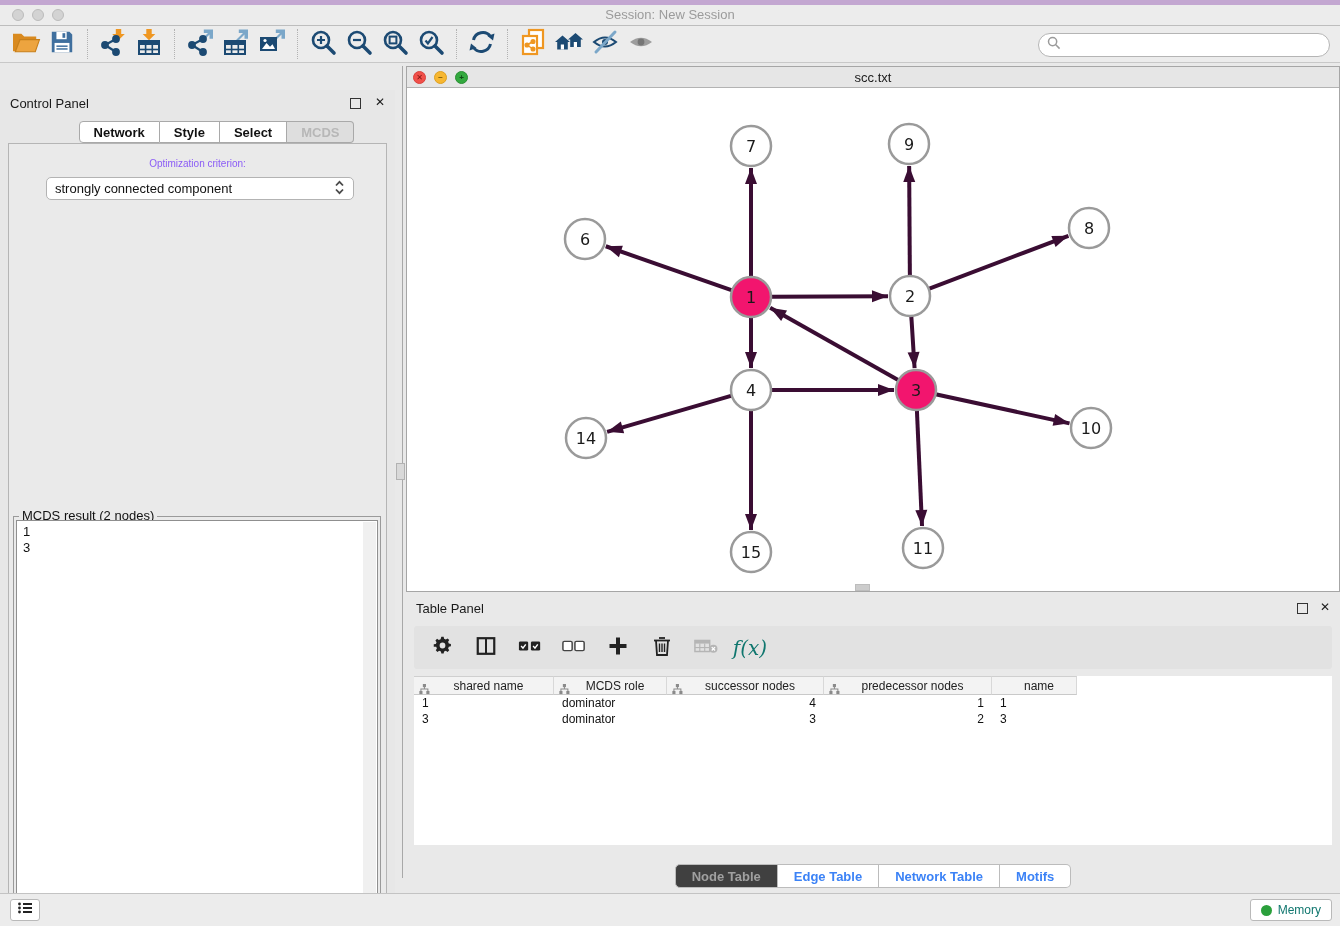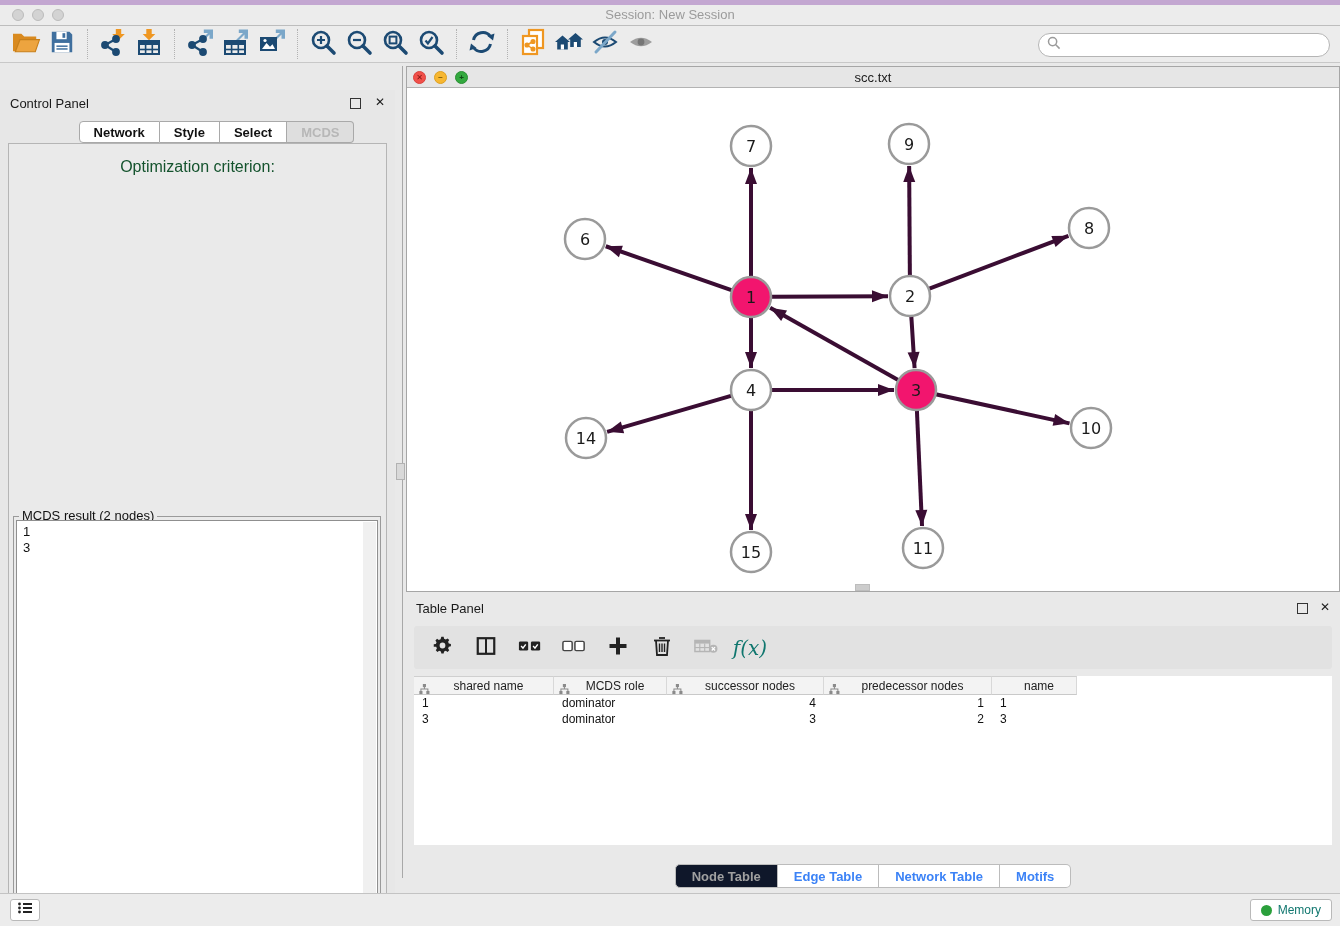--- a/index.html
+++ b/index.html
@@ -33,21 +33,21 @@
 
   .cp-tabs { position:absolute; left:0; right:0; top:31px; height:22px; display:flex; justify-content:center;padding-left:38px; }
   .tab { height:22px; border:1px solid #a9a9a9; border-left:none; background:#fff; color:#111;
     font-size:13px; font-weight:700; display:flex; align-items:center; padding:0 14px; }
   .tab:first-child { border-left:1px solid #a9a9a9; border-radius:4px 0 0 4px; }
   .tab:last-child { border-radius:0 4px 4px 0; }
   .tab.active { background:#dedede; color:#b7b7b7; }
 
   .cp-body { position:absolute; left:8px; top:53px; width:379px; height:758px;
     background:#eaeaea; border:1px solid #b5b5b5; }
-  .opt-label { position:absolute; top:14px; left:0; right:0; text-align:center; font-size:16px; color:#14532d; }
+  .opt-label { position:absolute; top:14px; left:0; right:0; text-align:center; font-size:10px; color:#8b5cf6; }
   .opt-select { position:absolute; top:33px; left:37px; width:308px; height:23px; background:#fff;
     border:1px solid #b3b3b3; border-radius:5px; display:flex; align-items:center; padding:0 8px; font-size:13px; color:#111; }
   .opt-select .chev { margin-left:auto; }
   .cp-buttons { position:absolute; top:66px; left:0; right:0; display:flex; justify-content:center; gap:13px; }
   .mac-btn { height:22px; background:#fff; border:1px solid #adadad; border-radius:5px;
     font-size:13px; color:#111; padding:0 15px; display:flex; align-items:center; font-family:inherit; }
 
   .mcds-result { position:absolute; left:4px; right:5px; top:372px; bottom:2px; border:1px solid #9a9a9a; }
   .result-legend { position:absolute; top:-9px; left:5px; background:#eaeaea; padding:0 3px; font-size:13px; color:#111; }
   .result-area { position:absolute; left:2px; right:2px; top:3px; bottom:2px; background:#fff;
@@ -89,21 +89,21 @@
   .th .th-label { position:absolute; left:14px; right:4px; top:2px; text-align:center; font-size:12px; color:#222; }
   .tt-row { display:flex; height:16px; font-size:12px; color:#111; }
   .td { padding:0 8px; line-height:16px; white-space:nowrap; overflow:hidden; }
   .al { text-align:left; } .ar { text-align:right; }
 
   .tp-tabs { position:absolute; left:0; right:0; top:269px; display:flex; justify-content:center; }
   .tp-tab { height:24px; border:1px solid #bcbcbc; border-left:none; background:#fff; color:#3b82f6;
     font-size:13px; font-weight:700; display:flex; align-items:center; padding:0 16px; }
   .tp-tab:first-child { border-left:1px solid #bcbcbc; border-radius:5px 0 0 5px; }
   .tp-tab:last-child { border-radius:0 5px 5px 0; }
-  .tp-tab.active { background:#0f172a; color:#a0a0a0; }
+  .tp-tab.active { background:#404040; color:#a0a0a0; }
 
   
   #statusbar { position:absolute; left:0; top:893px; width:1340px; height:33px; background:#ececec; border-top:1px solid #c3c3c3; }
   #status-list-btn { position:absolute; left:10px; top:5px; width:30px; height:22px; background:#fff;
     border:1px solid #b9b9b9; border-radius:3px; display:flex; align-items:center; justify-content:center; }
   #memory-btn { position:absolute; right:8px; top:5px; height:22px; background:#fff; border:1px solid #b9b9b9;
     border-radius:3px; display:flex; align-items:center; gap:6px; padding:0 10px; font-size:12px; color:#0f766e; }
   .green-dot { width:11px; height:11px; border-radius:50%; background:#2ba03c; }
 </style>
 </head>
@@ -314,20 +314,29 @@
       <span class="close-x" id="cp-close">✕</span>
     </div>
     <div class="cp-tabs">
       <div class="tab">Network</div>
       <div class="tab">Style</div>
       <div class="tab">Select</div>
       <div class="tab active">MCDS</div>
     </div>
     <div class="cp-body">
       <div class="opt-label">Optimization criterion:</div>
+      <div class="opt-select">
+        <span>strongly connected component</span>
+        <span class="chev">
+          <svg width="11" height="15" viewBox="0 0 11 15">
+              <path d="M2 5.5L5.5 1.8 9 5.5" fill="none" stroke="#4a4a4a" stroke-width="1.8"></path>
+              <path d="M2 9.5l3.5 3.7L9 9.5" fill="none" stroke="#4a4a4a" stroke-width="1.8"></path>
+            </svg>
+        </span>
+      </div>
       <div class="mcds-result">
         <div class="result-legend">MCDS result (2 nodes)</div>
         <div class="result-area">
           <div>1</div>
           <div>3</div>
           <div class="result-scrollbar"></div>
         </div>
       </div>
     </div>
   </div>

